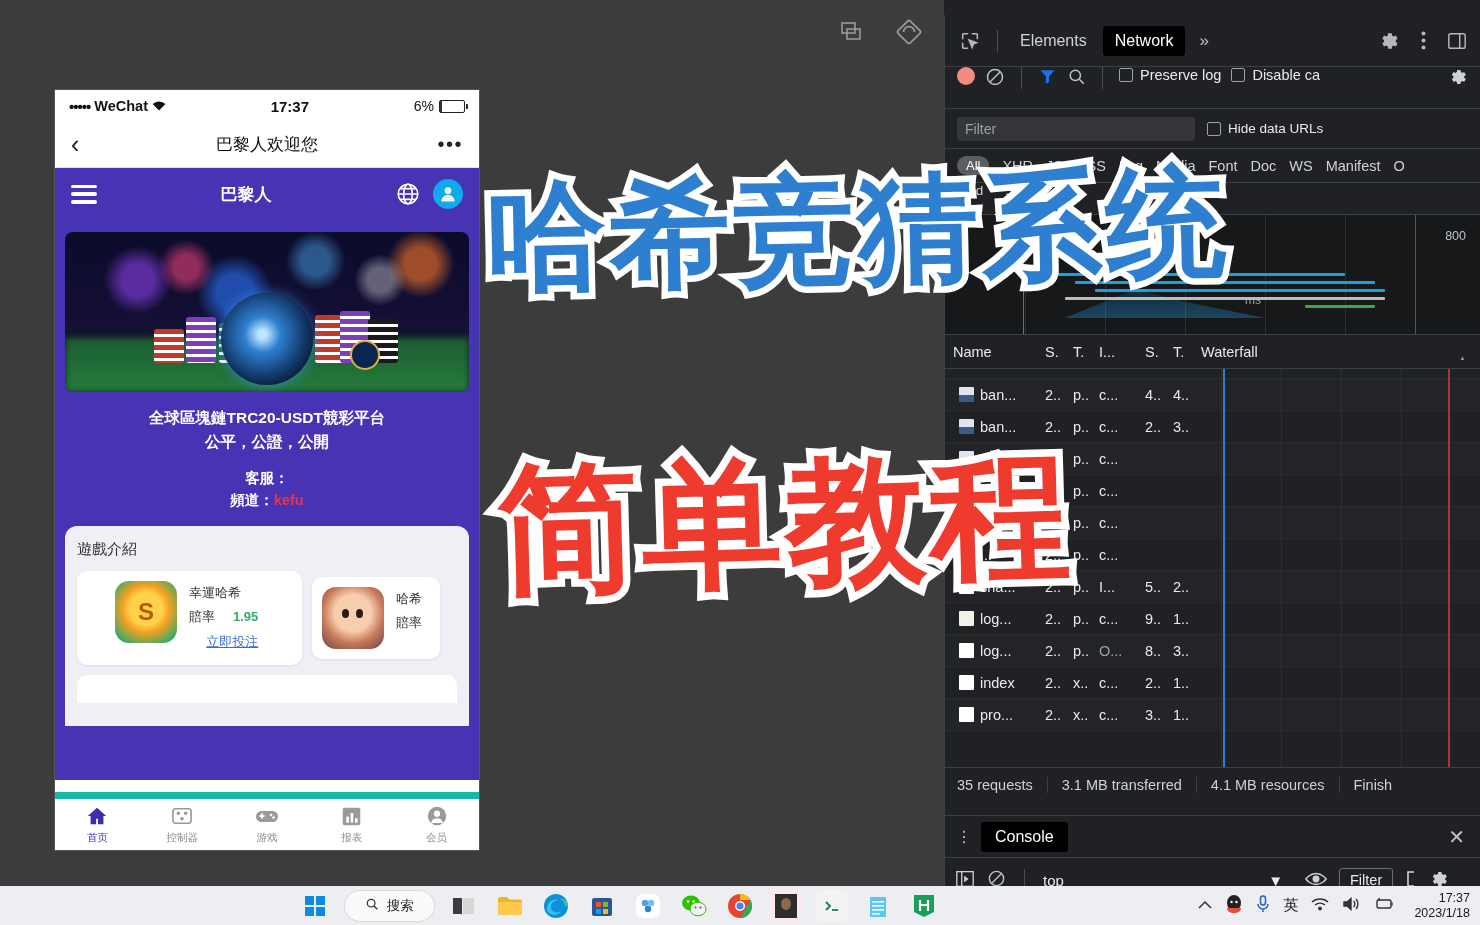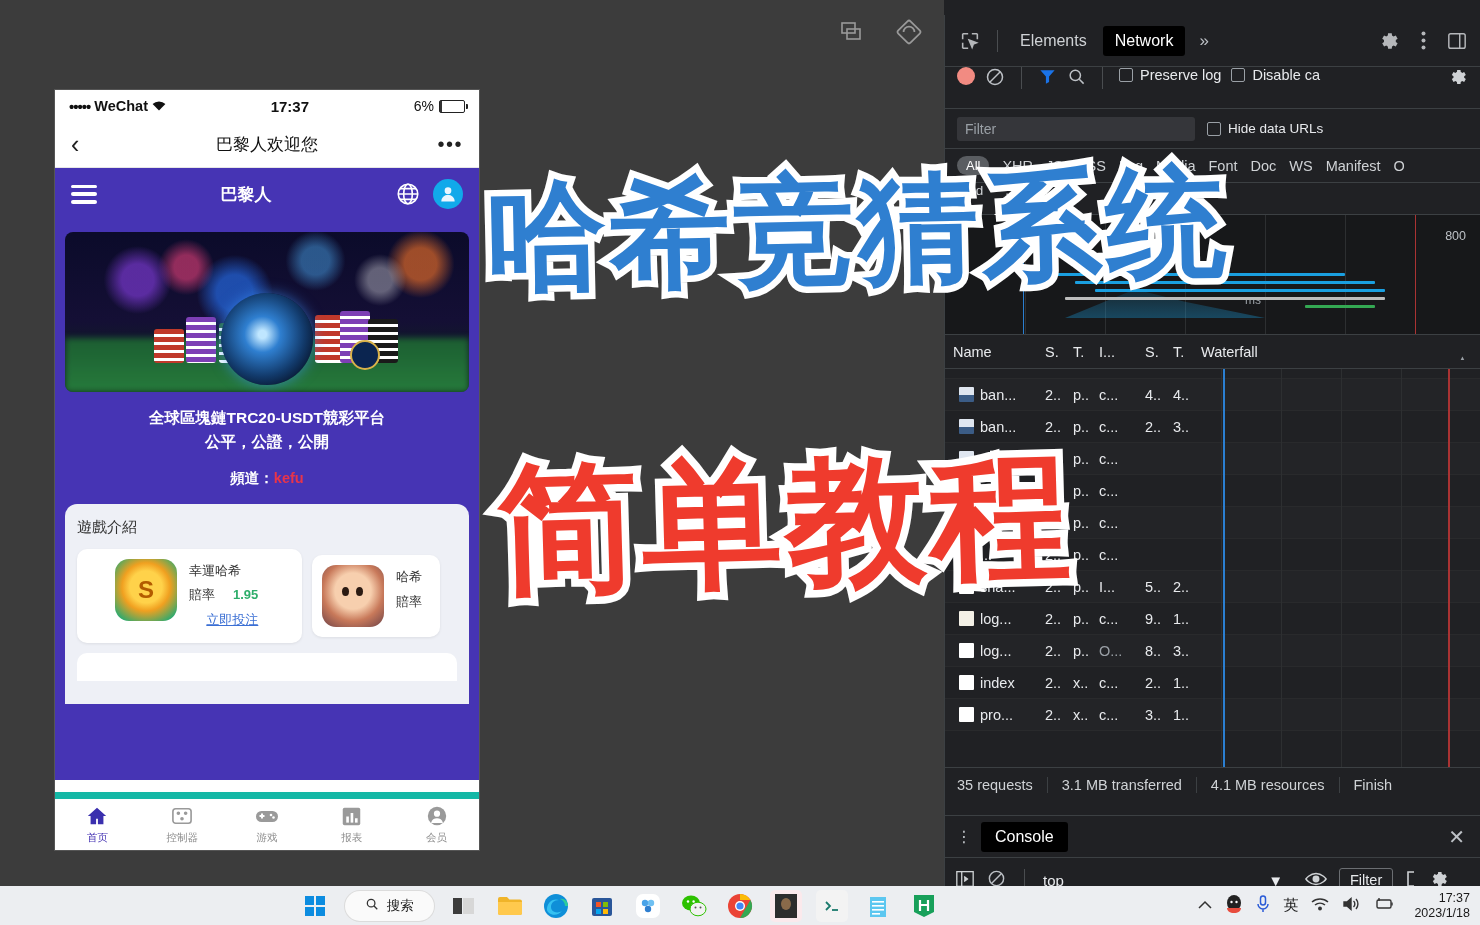--- a/index.html
+++ b/index.html
@@ -342,20 +342,21 @@
             <div class="chip" style="left:75%;background:repeating-linear-gradient(#1a1a1a 0 5px,#fff 5px 8px);height:44px;"></div>
           </div>
           <div class="sphere"></div>
           <div class="banner-logo"></div>
         </div>
 
         <div class="promo">
           <div class="l1">全球區塊鏈TRC20-USDT競彩平台</div>
           <div class="l2">公平，公證，公開</div>
           <div class="sp"></div>
+          <div class="l3">客服：</div>
           <div class="l4">
             <span>頻道：</span><span class="kefu">kefu</span>
           </div>
         </div>
 
         <div class="card-panel">
           <div class="card-title">遊戲介紹</div>
           <div class="game-row">
 
             <div class="game-card first">

